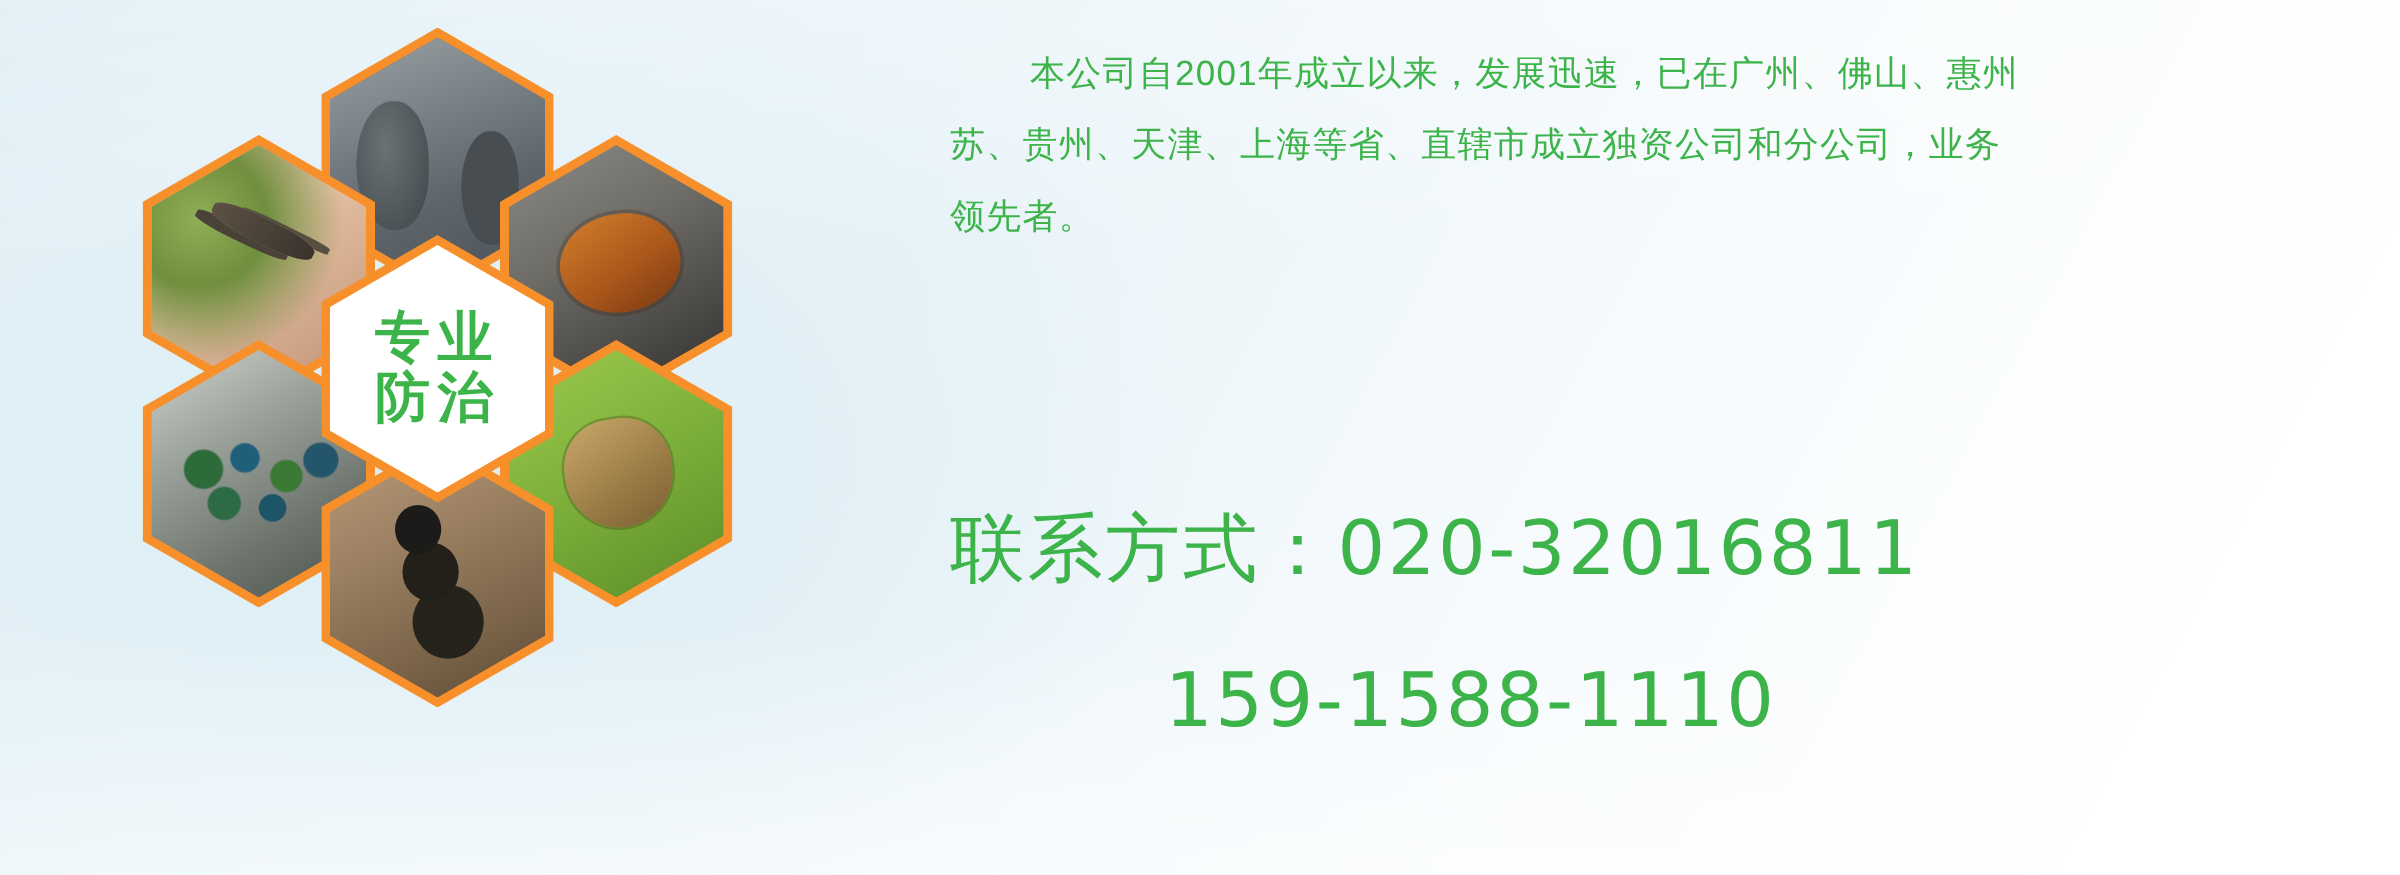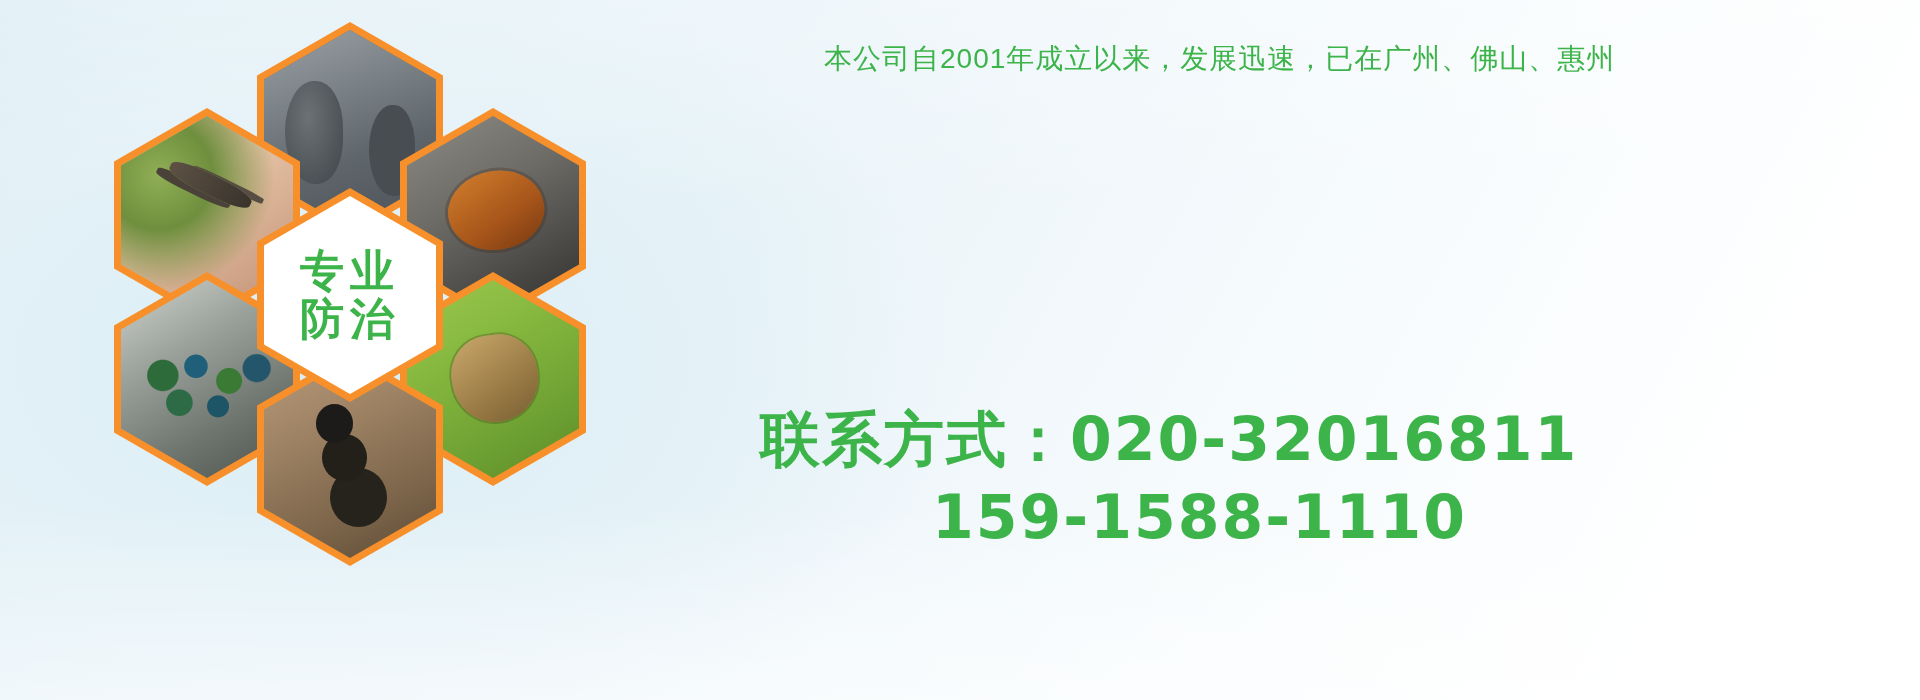--- a/index.html
+++ b/index.html
@@ -130,22 +130,22 @@
     font-family:Liberation Sans, sans-serif;
   }
   .paragraph .line{display:block;white-space:nowrap;}
   .paragraph .line.first{text-indent:64px;}
 
   .contact{
     position:absolute;left:760px;top:400px;width:1100px;
     color:#3cb44a;
     font-family:"DejaVu Sans","Liberation Sans",sans-serif;
   }
-  .contact .row{display:block;white-space:nowrap;font-size:60px;line-height:78px;letter-spacing:2px;font-weight:bold;}
-  .contact .row.second{padding-left:172px;}
+  .contact .row{display:block;white-space:nowrap;font-size:60px;line-height:78px;letter-spacing:2px;}
+  .contact .row.second{padding-left:172px;margin-top:44px;}
 </style>
 </head>
 <body>
 
 <div class="banner">
   <div class="bg-wash"></div>
 
   <div class="hex-cluster">
 
     <div class="hex hex-rat">
@@ -190,20 +190,22 @@
           <span>专业</span>
           <span>防治</span>
         </div>
       </div>
     </div>
   </div>
 
   <div class="copy">
     <div class="paragraph">
       <span class="line first">本公司自2001年成立以来，发展迅速，已在广州、佛山、惠州</span>
+      <span class="line">苏、贵州、天津、上海等省、直辖市成立独资公司和分公司，业务</span>
+      <span class="line">领先者。</span>
     </div>
   </div>
 
   <div class="contact">
     <div class="row"><span>联系方式：</span><span>020-32016811</span></div>
     <div class="row second"><span>159-1588-1110</span></div>
   </div>
 </div>
 
 </body></html>

